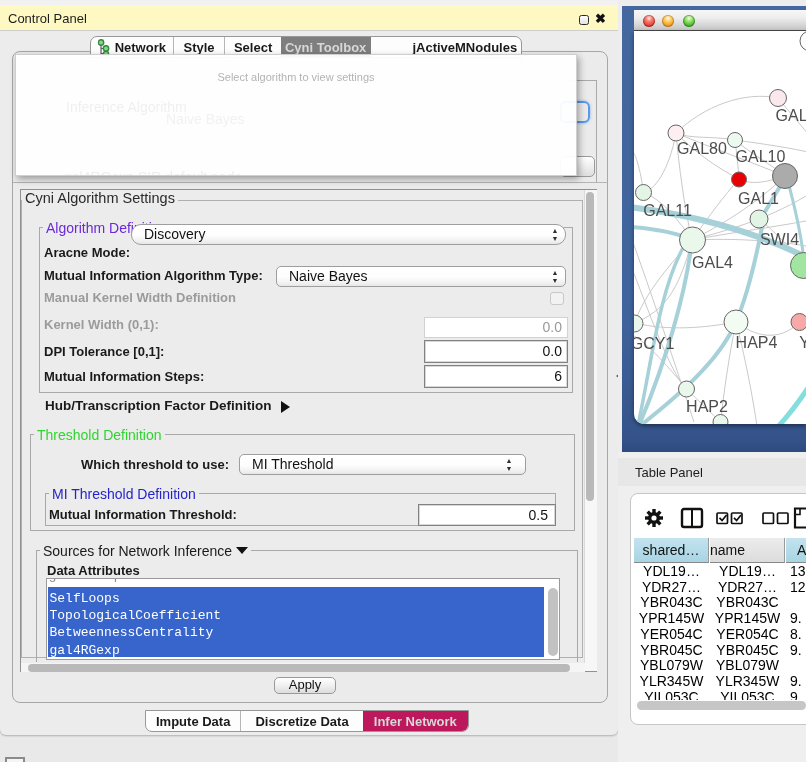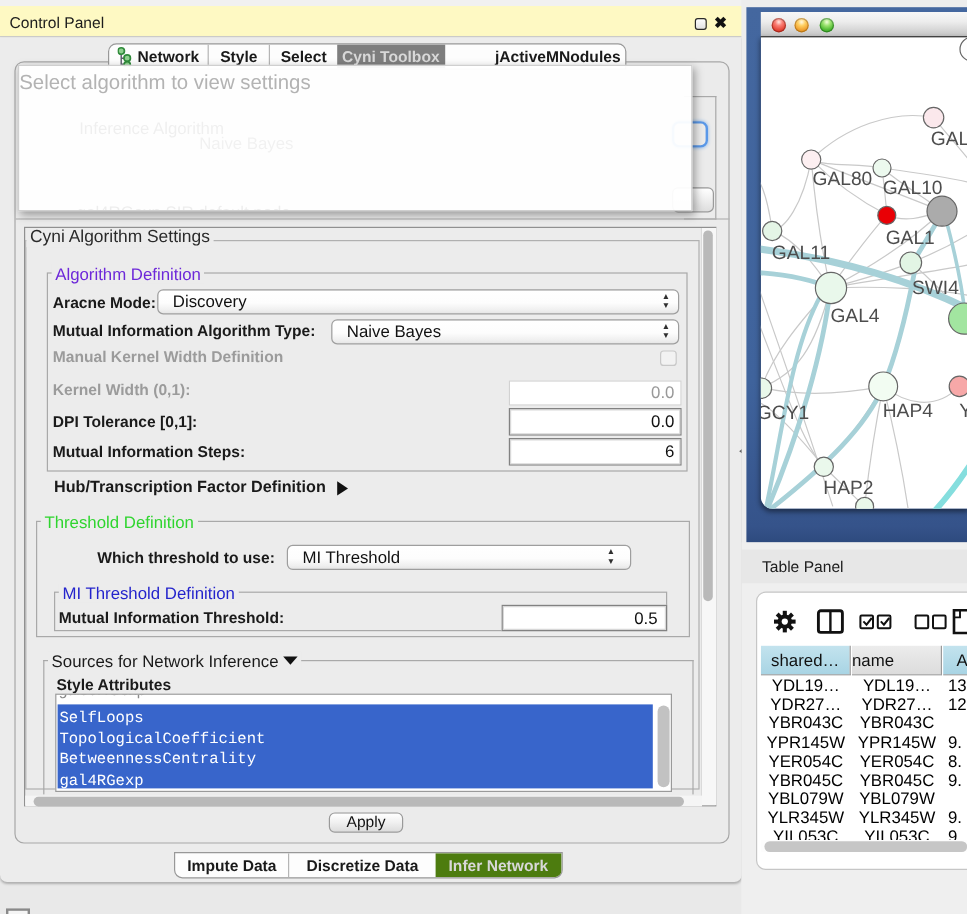--- a/index.html
+++ b/index.html
@@ -63,21 +63,21 @@
 <div class="abs" style="left:21px; top:663px; width:564px; height:9px; background:#f5f5f5;"></div>
 <div class="abs" style="left:28px; top:663.5px; width:542px; height:8px; background:#b9b9b9; border-radius:4px;"></div>
 
 <div class="gbox" style="left:21px; top:200px; width:562px; height:458px; border-color:#b0b0b0;"></div>
 <div class="gtitle" style="left:22px; top:190px; color:#2a2a2a; background:#ececec; font-size:14.5px;">Cyni Algorithm Settings</div>
 
 <div class="gbox" style="left:39px; top:227px; width:534px; height:166px;"></div>
 <div class="gtitle" style="left:43px; top:220px; color:#6d28d9;">Algorithm Definition</div>
 
 <div class="abs lab b13" style="left:44px; top:245px;">Aracne Mode:</div>
-<div class="combo" style="left:131px; top:241px; width:435px;">Discovery<span class="arr">▲<br>▼</span></div>
+<div class="combo" style="left:131px; top:224px; width:435px;border-radius:10px;">Discovery<span class="arr">▲<br>▼</span></div>
 
 <div class="abs lab b13" style="left:44px; top:268px;">Mutual Information Algorithm Type:</div>
 <div class="combo" style="left:276px; top:266px; width:290px;">Naive Bayes<span class="arr">▲<br>▼</span></div>
 
 <div class="abs lab b13" style="left:44px; top:290px; color:#9b9b9b;">Manual Kernel Width Definition</div>
 <div class="abs" style="left:550px; top:292px; width:14px; height:13px; background:#f2f2f2; border:1px solid #c8c8c8; border-radius:3px;"></div>
 
 <div class="abs lab b13" style="left:44px; top:317px; color:#9b9b9b;">Kernel Width (0,1):</div>
 <div class="field" style="left:424px; top:317px; width:144px; height:21px; line-height:19px; border:1px solid #d2d2d2; color:#999;">0.0</div>
 
@@ -97,44 +97,44 @@
 <div class="combo" style="left:239px; top:454px; width:287px;">MI Threshold<span class="arr" style="right:12px;">▲<br>▼</span></div>
 
 <div class="gbox" style="left:45px; top:493px; width:511px; height:33px;"></div>
 <div class="gtitle" style="left:49px; top:486px; color:#2424cc;">MI Threshold Definition</div>
 
 <div class="abs lab b13" style="left:49px; top:507px;">Mutual Information Threshold:</div>
 <div class="field" style="left:418px; top:504px; width:138px; height:22px; line-height:20px; border:1px solid #828282; box-shadow:0 0 0 1px #d8d8d8 inset; padding-right:7px;">0.5</div>
 
 <div class="gbox" style="left:36px; top:550px; width:542px; height:112px; border-bottom:none;"></div>
 <div class="gtitle" style="left:40px; top:543px; color:#1a1a1a;">Sources for Network Inference <span style="display:inline-block; width:0; height:0; border-top:7px solid #111; border-left:6px solid transparent; border-right:6px solid transparent; vertical-align:2px;"></span></div>
-<div class="abs lab b13" style="left:47px; top:563px;">Style Attributes</div>
+<div class="abs lab b13" style="left:47px; top:563px;">Data Attributes</div>
 
 <div class="abs" style="left:46px; top:578px; width:514px; height:82px; background:#fff; border:1px solid #9a9a9a; overflow:hidden;">
   <div style="position:absolute; left:2px; top:-12px; color:#8a8a8a; font-size:13px;">gal80RGexp</div>
   <div style="position:absolute; left:1px; top:7.5px; width:496px; height:70px; background:#3865cb;"></div>
   <div style="position:absolute; left:2.5px; top:10.5px; color:#fff; font-size:13px; line-height:17.4px; white-space:nowrap;font-family:Liberation Mono, monospace;">SelfLoops<br>TopologicalCoefficient<br>BetweennessCentrality<br>gal4RGexp</div>
   <div style="position:absolute; left:501px; top:9px; width:10px; height:68px; background:#c2c2c2; border-radius:5px;"></div>
 </div>
 
 <div class="abs" style="left:274px; top:677px; width:62px; height:17px; border:1px solid #9a9a9a; border-radius:5px; background:linear-gradient(#ffffff,#f0f0f0 50%,#dcdcdc); text-align:center; font-size:13px; line-height:14px; color:#111;">Apply</div>
 
 <div class="abs" style="left:145px; top:710px; width:324px; height:22px; border:1px solid #989898; border-radius:0 0 7px 7px; background:#fdfdfd; overflow:hidden; display:flex;">
   <div style="width:96px; height:100%; border-right:1px solid #b5b5b5; display:flex; align-items:center; justify-content:center;" class="b13">Impute Data</div>
   <div style="width:122px; height:100%; display:flex; align-items:center; justify-content:center;" class="b13">Discretize Data</div>
-  <div style="width:106px; height:100%; background:#4d7c0f; display:flex; align-items:center; justify-content:center; color:#d8d8d8; font-weight:bold; font-size:13px;">Infer Network</div>
+  <div style="width:106px; height:100%; background:#be185d; display:flex; align-items:center; justify-content:center; color:#d8d8d8; font-weight:bold; font-size:13px;">Infer Network</div>
 </div>
 
 <div class="abs" style="left:5px; top:757px; width:20px; height:10px; border:2px solid #8a8a8a; background:#f5f5f5;"></div>
 
 <div class="abs" style="left:15px; top:54px; width:562px; height:122px; background:rgba(255,255,255,0.95); border:1px solid #cfcfcf; box-shadow:2px 3px 7px rgba(0,0,0,0.35); z-index:50; overflow:hidden;">
   <div style="position:absolute; left:50px; top:44px; font-size:14px; color:rgba(40,40,40,0.07); white-space:nowrap;">Inference Algorithm</div>
   <div style="position:absolute; left:150px; top:56px; font-size:14px; color:rgba(40,40,40,0.06); white-space:nowrap;">Naive Bayes</div>
   <div style="position:absolute; left:48px; top:114px; font-size:14px; color:rgba(40,40,40,0.08); white-space:nowrap;">gal4RGexp SIR default node</div>
-  <div style="text-align:left; font-size:17px; color:#b3b3b3; padding-top:4px;">Select algorithm to view settings</div>
+  <div style="text-align:center; font-size:11px; color:#b3b3b3; padding-top:16px;">Select algorithm to view settings</div>
 </div>
 
 <div class="abs" style="left:616px; top:373px; width:0; height:0; border-right:4.5px solid #5f5f5f; border-top:3.5px solid transparent; border-bottom:3.5px solid transparent;"></div>
 <div class="abs" style="left:618px; top:0; width:188px; height:762px; background:#ededed;"></div>
 
 <div class="abs" style="left:622px; top:6px; width:184px; height:446px; background:linear-gradient(#44679f,#3f639c 70%,#35538a 97%,#2e4a7e);"></div>
 
 <div class="abs" style="left:634px; top:10px; width:172px; height:21px; background:linear-gradient(#f7f7f7 0%,#ededed 40%,#d6d6d6 75%,#c3c3c3); border-bottom:1px solid #6a6a6a;"></div>
 <div class="abs" style="left:634px; top:30px; width:172px; height:1.6px; background:#474747;"></div>
 <div class="abs" style="left:643px; top:14.5px; width:12px; height:12px; border-radius:50%; background:radial-gradient(circle at 50% 28%, #ffd5cf 5%, #fb8076 28%, #e6483a 62%, #c22b1f 90%); box-shadow:inset 0 0 0 1px rgba(130,25,15,0.55), inset 0 1px 1px rgba(255,255,255,0.6);"></div>

